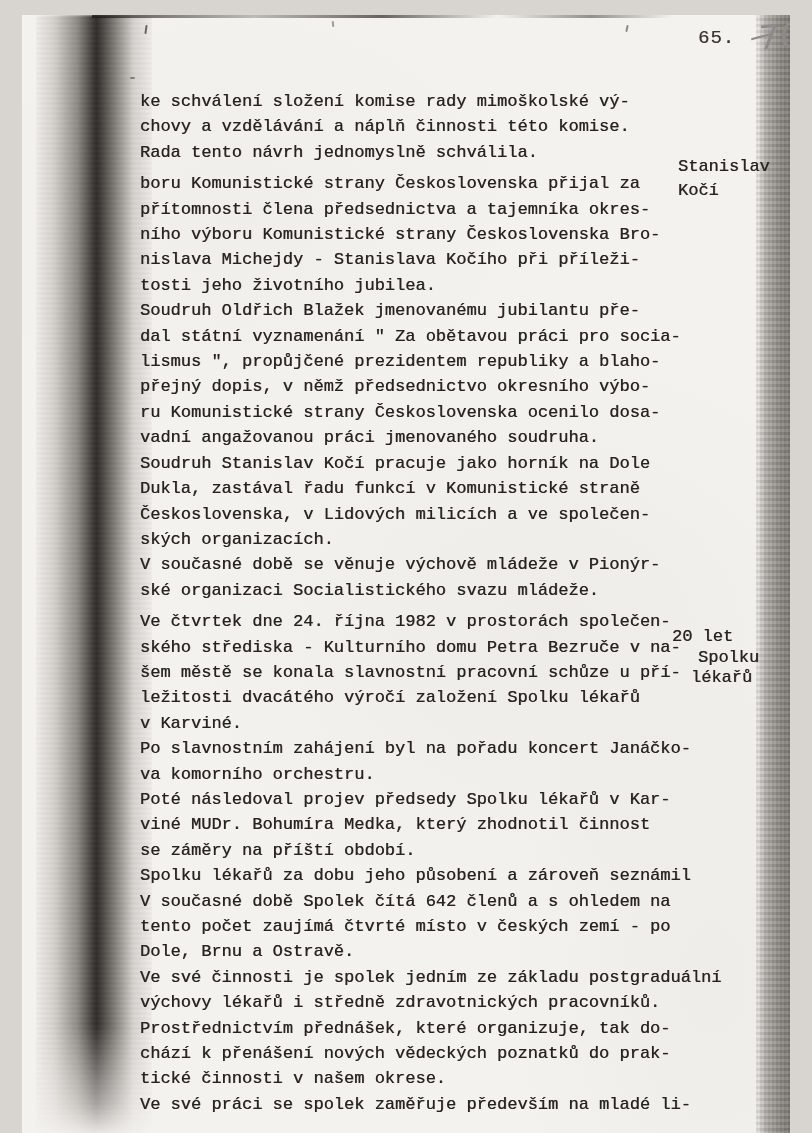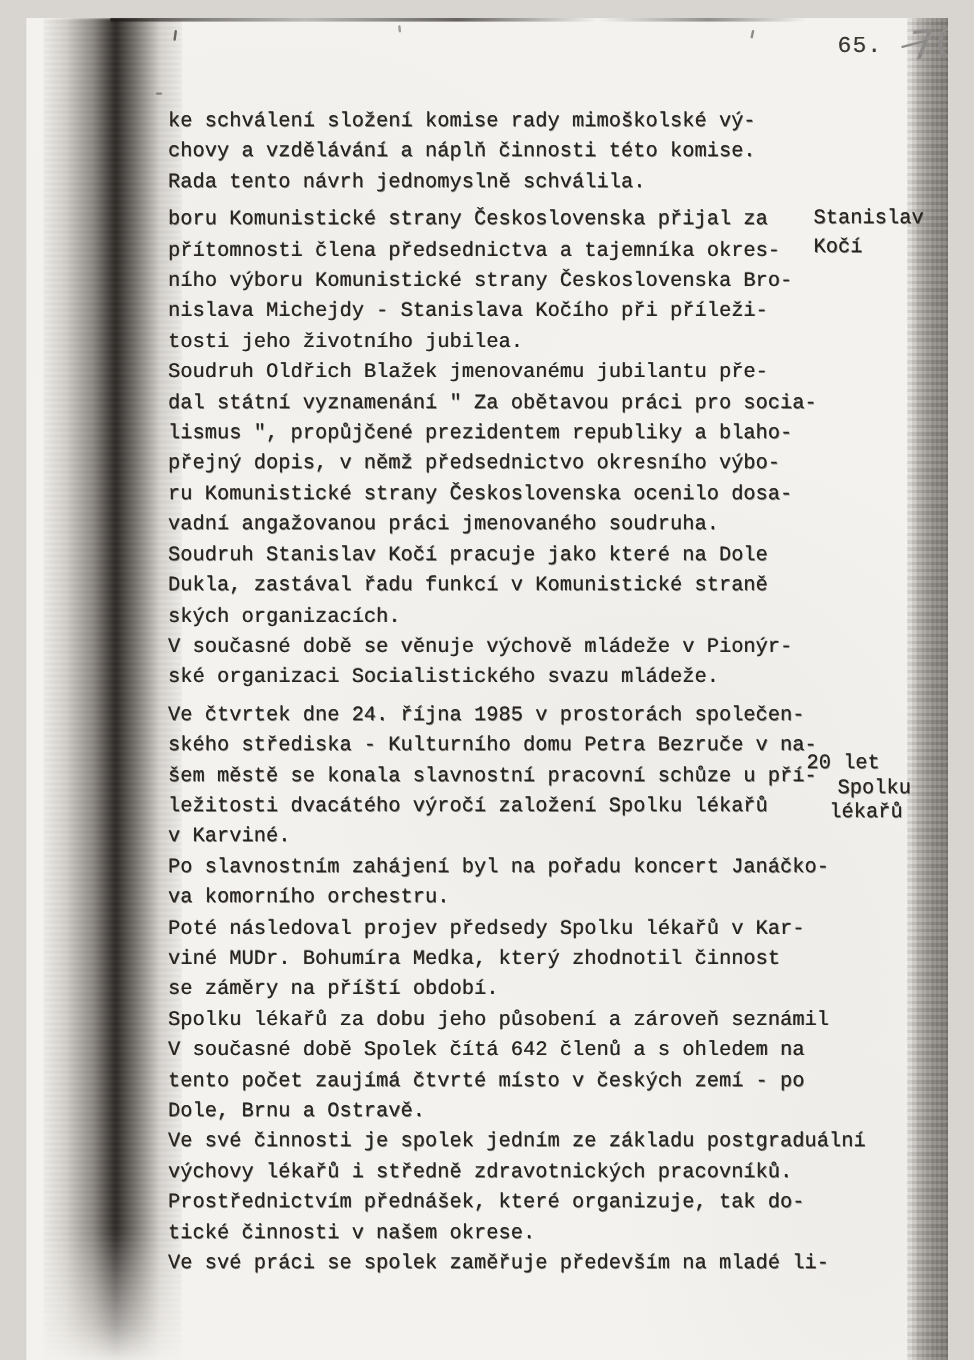--- a/index.html
+++ b/index.html
@@ -113,21 +113,21 @@
   .line {
     white-space: nowrap;
     font-size: 17px;
     line-height: 25.4px;
     text-shadow: 0.45px 0.45px 0.55px rgba(35,31,27,0.55), -0.2px -0.2px 0.3px rgba(35,31,27,0.22);
   }
   .para + .para { margin-top: 6px; }
 
   
   .margin-note { position: absolute; }
-  .note1 { left: 656px; top: 156px; }
+  .note1 { left: 656px; top: 140px; }
   .note1 .line { line-height: 24px; }
   .note2 { left: 650px; top: 612px; }
   .note2 .line { line-height: 20.5px; }
   .note2 .line:nth-child(2) { padding-left: 26px; }
   .note2 .line:nth-child(3) { padding-left: 19px; }
 </style>
 </head>
 <body>
 
 <div class="page">
@@ -156,44 +156,46 @@
         <div class="line">přítomnosti člena předsednictva a tajemníka okres-</div>
         <div class="line">ního výboru Komunistické strany Československa Bro-</div>
         <div class="line">nislava Michejdy  - Stanislava Kočího při příleži-</div>
         <div class="line">tosti jeho životního jubilea.</div>
         <div class="line">Soudruh Oldřich Blažek jmenovanému jubilantu pře-</div>
         <div class="line">dal státní vyznamenání " Za obětavou práci pro socia-</div>
         <div class="line">lismus ", propůjčené prezidentem republiky a blaho-</div>
         <div class="line">přejný dopis, v němž předsednictvo okresního výbo-</div>
         <div class="line">ru Komunistické strany Československa ocenilo dosa-</div>
         <div class="line">vadní angažovanou  práci jmenovaného soudruha.</div>
-        <div class="line">Soudruh Stanislav Kočí pracuje jako které na Dole</div>
+        <div class="line">Soudruh Stanislav Kočí pracuje jako horník na Dole</div>
         <div class="line">Dukla, zastával řadu funkcí v Komunistické straně</div>
+        <div class="line">Československa, v Lidových milicích a ve společen-</div>
         <div class="line">ských organizacích.</div>
         <div class="line">V současné době se věnuje výchově mládeže v Pionýr-</div>
         <div class="line">ské organizaci Socialistického svazu mládeže.</div>
       </div>
     <div class="para">
-        <div class="line">Ve čtvrtek dne 24. října 1985 v prostorách společen-</div>
+        <div class="line">Ve čtvrtek dne 24. října 1982 v prostorách společen-</div>
         <div class="line">ského střediska - Kulturního domu Petra Bezruče v na-</div>
         <div class="line">šem městě se konala slavnostní pracovní schůze u pří-</div>
         <div class="line">ležitosti dvacátého výročí založení Spolku lékařů</div>
         <div class="line">v Karviné.</div>
         <div class="line">Po slavnostním zahájení byl na pořadu koncert Janáčko-</div>
         <div class="line">va komorního orchestru.</div>
         <div class="line">Poté následoval projev předsedy Spolku lékařů v Kar-</div>
         <div class="line">viné MUDr. Bohumíra Medka, který zhodnotil činnost</div>
         <div class="line">se záměry na příští období.</div>
         <div class="line">Spolku lékařů za dobu jeho působení a zároveň seznámil</div>
         <div class="line">V současné době Spolek čítá 642 členů a s ohledem na</div>
         <div class="line">tento počet zaujímá čtvrté místo v českých zemí - po</div>
         <div class="line">Dole, Brnu a Ostravě.</div>
         <div class="line">Ve své činnosti je spolek jedním ze základu postgraduální</div>
         <div class="line">výchovy lékařů i středně zdravotnických pracovníků.</div>
         <div class="line">Prostřednictvím přednášek, které organizuje, tak do-</div>
+        <div class="line">chází k přenášení nových vědeckých poznatků do prak-</div>
         <div class="line">tické činnosti v našem okrese.</div>
         <div class="line">Ve své práci se spolek zaměřuje především na mladé li-</div>
       </div>
   </div>
 
   <div class="margin-note note1">
       <div class="line">Stanislav</div>
       <div class="line">Kočí</div>
     </div>
 

